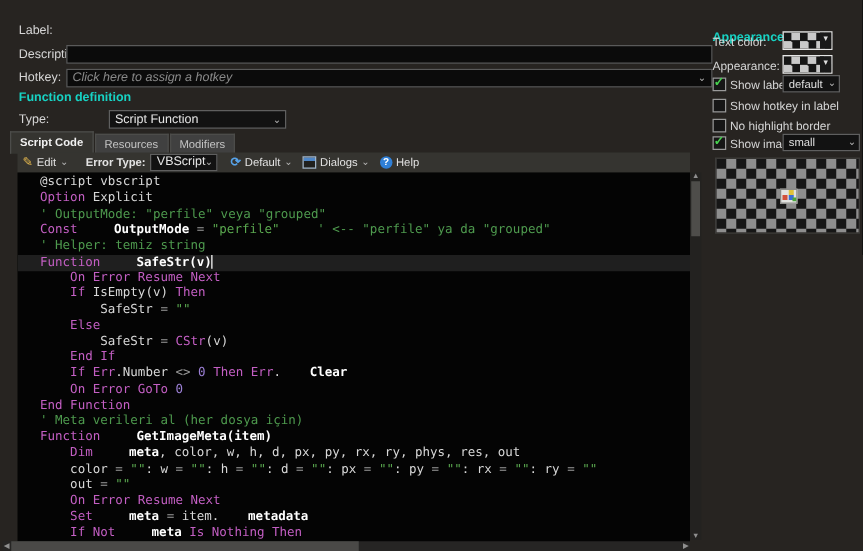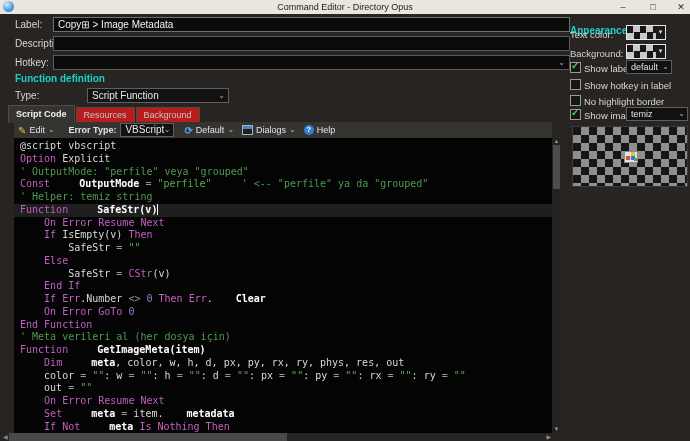--- a/index.html
+++ b/index.html
@@ -22,37 +22,37 @@
   .placeholder{color:#8a8a8a;font-style:italic;}
   .chev{color:#b5b5b5;font-size:8px;line-height:8px;}
   .fld .chev{position:absolute;right:4px;top:3px;}
   .section-head{position:absolute;font-size:10px;font-weight:bold;}
   
   .combo{position:absolute;background:#121212;border:1px solid #5f5f5f;font-size:10px;
          color:#e6e6e6;line-height:13px;padding:0 4px;white-space:nowrap;}
   .combo .chev{position:absolute;right:3px;top:3px;}
   
   .tabs{position:absolute;left:8px;top:107px;height:16px;display:flex;align-items:flex-end;}
-  .tab{font-size:9px;color:#c4c4c4;background:#b91c1c;border:1px solid #4c4c4a;border-bottom:none;
+  .tab{font-size:9px;color:#c4c4c4;background:#404040;border:1px solid #4c4c4a;border-bottom:none;
        padding:2px 7px 2px 7px;margin-right:1px;height:11px;line-height:11px;}
   .tab.active{background:#353430;color:#f1f1f1;height:13px;line-height:13px;font-weight:bold;margin-top:40px;}
   
   .toolbar{position:absolute;left:14px;top:122px;width:538px;height:16px;background:#353430;
            display:flex;align-items:center;font-size:9px;color:#e3e3e3;}
   .tb-item{display:flex;align-items:center;gap:3px;padding:0 4px;height:16px;}
   .pencil{color:#e5b84e;font-size:10px;}
   .refresh{color:#57a3ea;font-weight:bold;font-size:10px;}
   .dlg-ic{width:9px;height:8px;border:1px solid #9fb3c8;background:linear-gradient(#4d86c8 0 3px,#20201e 3px);}
   .help-ic{width:10px;height:10px;border-radius:50%;background:#2f7fd6;color:#fff;font-size:8px;
            font-weight:bold;text-align:center;line-height:10px;}
   
   .code{position:absolute;left:14px;top:138px;width:538px;height:294px;background:#040404;
         font-family:"DejaVu Sans Mono",monospace;font-size:10px;line-height:12.75px;
         white-space:pre;overflow:hidden;padding-top:2px;}
-  .cl{padding-left:6px;height:12.75px;}
+  .cl{padding-left:18px;height:12.75px;}
   .cl.cur{background:#1f1f1f;}
   .tp{color:#d8d8d8;} .tk{color:#c45fc4;} .tf{color:#ffffff;font-weight:bold;margin-left:23px;}
   .tc{color:#4e9a4e;} .ts{color:#5aa84f;} .tn{color:#9b7fd4;} .to{color:#9a9a9a;}
   .caret{display:inline-block;width:1px;height:11px;background:#fff;vertical-align:-2px;}
   
   .vscroll{position:absolute;left:552px;top:138px;width:9px;height:294px;background:#232220;}
   .vthumb{position:absolute;left:1px;top:7px;width:7px;height:44px;background:#4e4d4a;}
   .varrow{position:absolute;left:0;width:9px;font-size:6px;color:#8f8f8f;text-align:center;}
   .hscroll{position:absolute;left:2px;top:433px;width:550px;height:8px;background:#262524;}
   .hthumb{position:absolute;left:7px;top:0;width:278px;height:8px;background:#4a4947;}
@@ -73,50 +73,43 @@
            background:repeating-conic-gradient(#8e8e8e 0% 25%, #161616 0% 50%);background-size:16px 16px;}
   .pv-icon{position:absolute;left:51px;top:24px;width:12px;height:10px;background:#e3e3e0;
            border:1px solid #8b8b88;}
   .pv-icon i{position:absolute;width:4px;height:4px;}
 </style>
 </head>
 <body>
 
 <div class="window">
 
-  <div class="titlebar">
-    <span class="app-icon"></span>
-    <span class="title-text">Command Editor - Directory Opus</span>
-    <span class="win-btn" style="left:612px;">–</span>
-    <span class="win-btn" style="left:642px;">□</span>
-    <span class="win-btn" style="left:670px;">✕</span>
-  </div>
 
   <span class="fld-label" style="top:19px;">Label:</span>
-  <div class="fld" style="top:17px;"><span>Copy⊞ &gt; Image Metadata</span></div>
 
   <span class="fld-label" style="top:38px;">Description:</span>
   <div class="fld dim" style="top:36px;"><span></span></div>
 
   <span class="fld-label" style="top:57px;">Hotkey:</span>
   <div class="fld dim" style="top:55px;">
+    <span class="placeholder">Click here to assign a hotkey</span>
     <span class="chev">⌄</span>
   </div>
 
   <span class="section-head" style="left:15px;top:73px;color:#17d3c4;">Function definition</span>
   <span class="fld-label" style="top:90px;">Type:</span>
   <div class="combo" style="left:50px;top:88px;width:132px;margin-left:37px;">
     <span>Script Function</span>
     <span class="chev">⌄</span>
   </div>
 
   <div class="tabs" id="tabs">
       <span class="tab active">Script Code</span>
       <span class="tab">Resources</span>
-      <span class="tab">Background</span>
+      <span class="tab">Modifiers</span>
     </div>
 
   <div class="toolbar">
     <span class="tb-item">
       <span class="pencil">✎</span>
       <span>Edit</span>
       <span class="chev">⌄</span>
     </span>
     <span class="tb-item" style="margin-left:6px;">
       <span style="font-weight:bold;">Error Type:</span>
@@ -154,39 +147,39 @@
     <div class="hthumb"></div>
     <span class="harrow" style="right:1px;">▶</span>
   </div>
 
   <div class="appearance">
     <span class="ap-label" style="top:15px;color:#17d3c4;font-weight:bold;font-size:10px;">Appearance</span>
     <span class="ap-label" style="top:19px;">Text color:</span>
     <div class="swatch" style="top:15px;">
       <span class="dd">▾</span>
     </div>
-    <span class="ap-label" style="top:38px;">Background:</span>
+    <span class="ap-label" style="top:38px;">Appearance:</span>
     <div class="swatch" style="top:34px;">
       <span class="dd">▾</span>
     </div>
     <div id="ap-rows">
         <div class="cbx" style="left: 0px; top: 52px;">
           <span class="ck">✓</span>
         </div>
         <span class="ap-label" style="left: 14px; top: 53px;">Show label:</span>
         <div class="ap-dd" style="left: 56px; top: 50px; width: 40px;"><span>default</span><span class="chev">⌄</span></div>
         <div class="cbx" style="left: 0px; top: 69px;"></div>
         <span class="ap-label" style="left: 14px; top: 70px;">Show hotkey in label</span>
         <div class="cbx" style="left: 0px; top: 85px;"></div>
         <span class="ap-label" style="left: 14px; top: 86px;">No highlight border</span>
         <div class="cbx" style="left: 0px; top: 99px;">
           <span class="ck">✓</span>
         </div>
         <span class="ap-label" style="left: 14px; top: 100px;">Show image:</span>
-        <div class="ap-dd" style="left: 56px; top: 97px; width: 56px;"><span>temiz</span><span class="chev">⌄</span></div>
+        <div class="ap-dd" style="left: 56px; top: 97px; width: 56px;"><span>small</span><span class="chev">⌄</span></div>
       </div>
     <div class="preview">
       <div class="pv-icon">
         <i style="left:6px;top:0;background:#e0c23a;"></i>
         <i style="left:6px;top:4px;background:#3a6fd8;"></i>
         <i style="left:1px;top:4px;background:#d2503a;"></i>
         <i style="left:9px;top:6px;background:#49a43c;width:3px;height:3px;"></i>
       </div>
     </div>
   </div>

